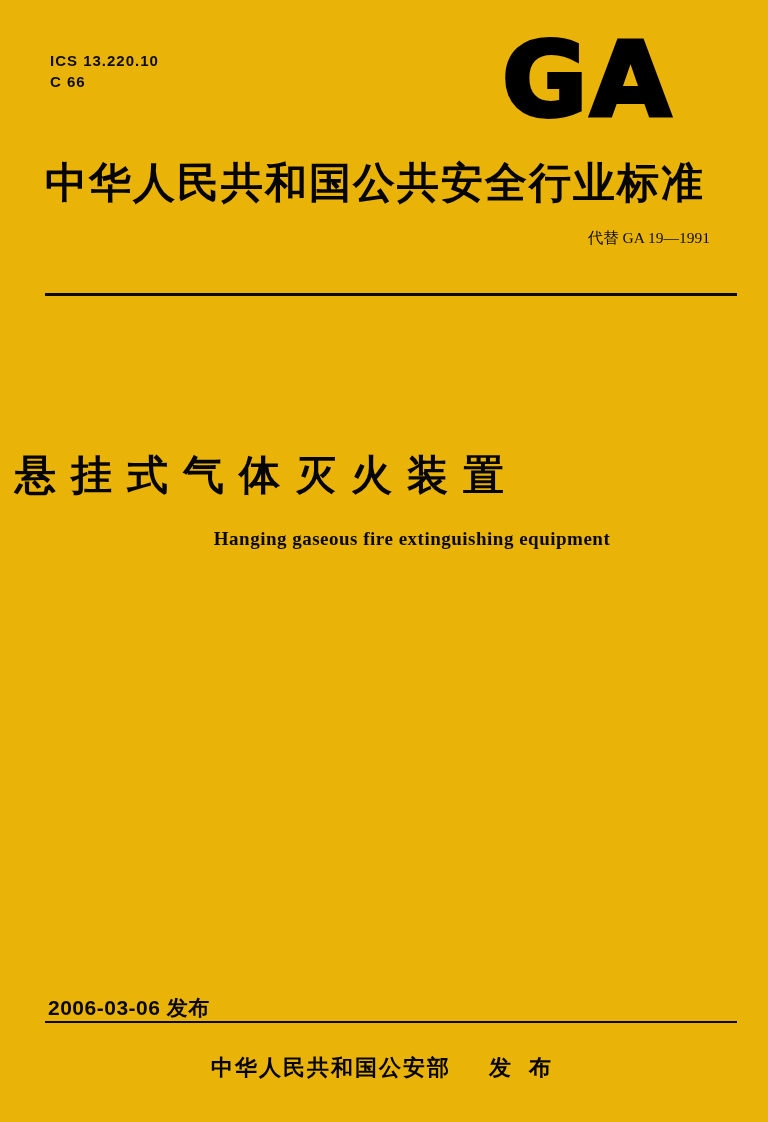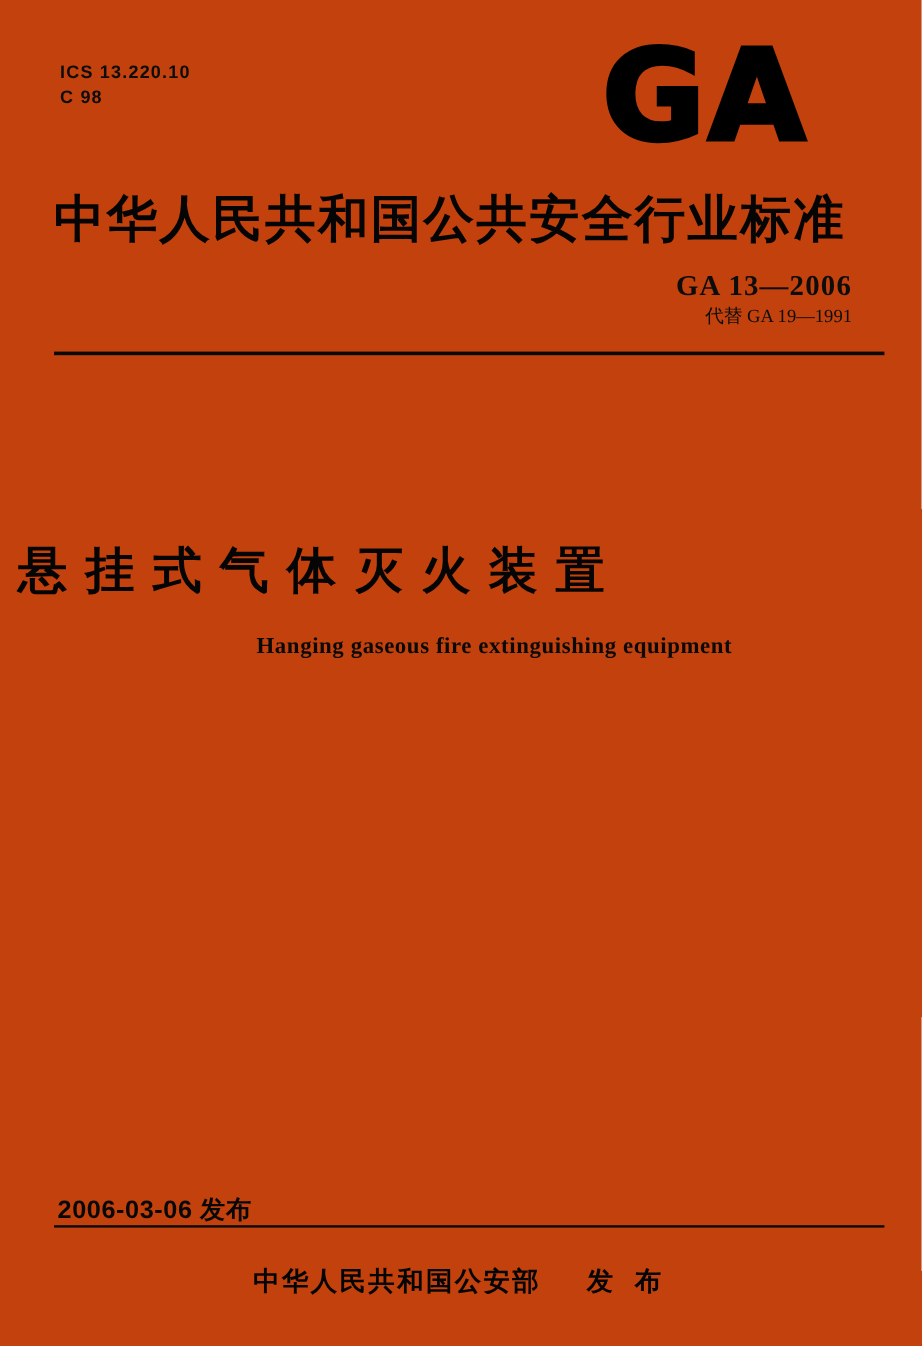--- a/index.html
+++ b/index.html
@@ -5,21 +5,21 @@
   html, body {
     margin: 0;
     padding: 0;
     background: #e8e8e8;
   }
   .page {
     position: relative;
     width: 768px;
     height: 1122px;
     margin: 0 auto;
-    background: #c2410c;
+    background: #eab308;
     color: #0d0d0d;
     font-family: "Liberation Sans", sans-serif;
     overflow: hidden;
   }
 
   
   .ics-block {
     position: absolute;
     left: 50px;
     top: 50px;
@@ -153,29 +153,28 @@
     letter-spacing: 6px;
   }
 </style>
 </head>
 <body>
 
 <div class="page">
 
   <div class="ics-block">
     <div>ICS 13.220.10</div>
-    <div>C 98</div>
+    <div>C 66</div>
   </div>
 
   <div class="ga-logo">GA</div>
 
   <div class="std-type">中华人民共和国公共安全行业标准</div>
 
   <div class="std-num-block">
-    <div class="std-num">GA 13—2006</div>
     <div class="std-replaces">代替 GA 19—1991</div>
   </div>
 
   <div class="rule rule-top"></div>
 
   <h1 class="title-cn">悬挂式气体灭火装置</h1>
   <h2 class="title-en">Hanging gaseous fire extinguishing equipment</h2>
 
   <div class="dates">
     <span>2006-03-06 发布</span>

